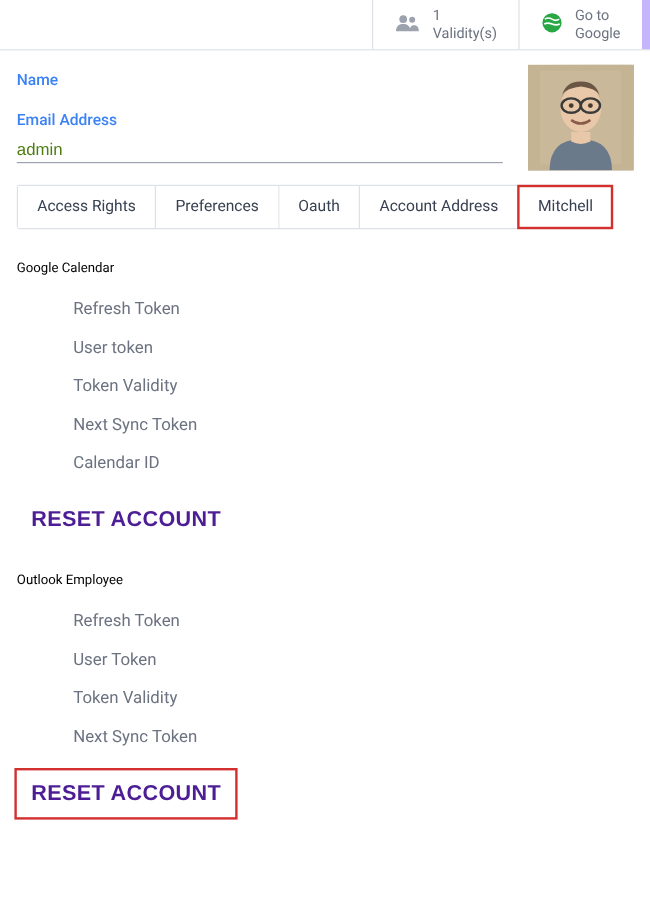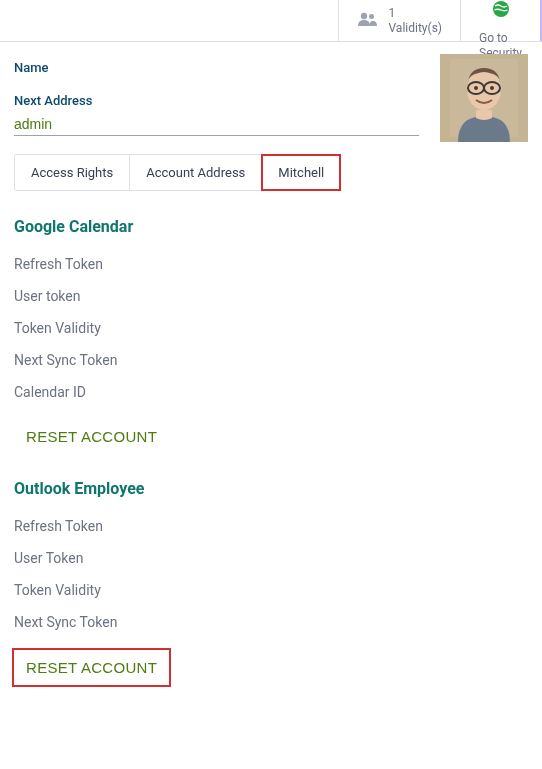--- a/index.html
+++ b/index.html
@@ -20,42 +20,42 @@
       display: flex;
       align-items: center;
       gap: 10px;
       padding: 0 18px;
       border-left: 1px solid #dee2e6;
       cursor: pointer;
       font-size: 12px;
       color: #6b7280;
       line-height: 1.2;
     }
-    .stat-btn:last-child { border-right: 2px solid #c4b5fd; flex-direction: column; }
+    .stat-btn:last-child { border-right: 7px solid #c4b5fd; }
     .stat-btn .icon { color: #9ca3af; }
     .stat-btn .icon-green { color: #28a745; }
     .stat-text { display: flex; flex-direction: column; }
     .form-sheet {
       padding: 18px 14px 20px 14px;
       position: relative;
     }
     .avatar {
       position: absolute;
       right: 14px;
       top: 12px;
       width: 88px;
       height: 88px;
       background: linear-gradient(135deg, #c9b89a 0%, #8a7a5a 30%, #b5a588 100%);
       overflow: hidden;
     }
     .avatar svg { width: 100%; height: 100%; display:block; }
     .field-group { margin-bottom: 18px; }
     .field-label {
       font-size: 13px;
-      color: #0c4a6e;
+      color: #3b82f6;
       font-weight: 500;
       margin-bottom: 6px;
       display: block;
     }
     .field-input-lg {
       font-size: 22px;
       font-weight: 400;
       color: #111827;
       border: none;
       border-bottom: 1px solid #4b5563;
@@ -90,37 +90,38 @@
       background: #fff;
     }
     .tab:last-child { border-right: none; }
     .tab.active-highlight {
       outline: 2px solid #d32f2f;
       outline-offset: -1px;
       position: relative;
       z-index: 1;
     }
     .section-title {
-      font-size: 16px;
-      color: #0f766e;
-      font-weight: 700;
+      font-size: 11px;
+      color: #000000;
+      font-weight: 400;
       margin: 26px 0 12px 0;
     }
     .field-row {
       font-size: 14px;
       color: #6b7280;
       padding: 8px 0;
+      margin-left: 47px;
     }
     .reset-btn {
       display: inline-block;
       margin-top: 12px;
       padding: 8px 12px;
-      font-size: 15px;
-      font-weight: 400;
-      color: #4d7c0f;
+      font-size: 18px;
+      font-weight: 700;
+      color: #4c1d95;
       background: #fff;
       border: none;
       cursor: pointer;
       letter-spacing: 0.3px;
     }
     .reset-btn.boxed {
       outline: 2px solid #d32f2f;
       outline-offset: 0;
       padding: 9px 12px;
     }
@@ -146,21 +147,21 @@
   </div>
   <div class="stat-btn">
     <span class="icon-green">
       <svg width="18" height="18" viewBox="0 0 18 18">
         <circle cx="9" cy="9" r="8" fill="#28a745"></circle>
         <path d="M3 6 Q6 4 9 6 Q12 8 15 6 M2.5 10 Q5.5 8.5 9 10 Q12.5 11.5 15.5 10" stroke="#fff" stroke-width="1.3" fill="none"></path>
       </svg>
     </span>
     <span class="stat-text">
       <span>Go to</span>
-      <span>Security</span>
+      <span>Google</span>
     </span>
   </div>
 </div>
 
 <div class="form-sheet">
 
   <div class="avatar">
     <svg viewBox="0 0 88 88">
       <rect width="88" height="88" fill="#b8a888"></rect>
       <rect x="0" y="0" width="88" height="88" fill="#c4b494"></rect>
@@ -176,26 +177,28 @@
       <path d="M18 88 Q18 62 44 62 Q70 62 70 88 Z" fill="#6a7a8a"></path>
       <path d="M36 56 L36 64 Q44 68 52 64 L52 56 Z" fill="#e8c8a8"></path>
     </svg>
   </div>
 
   <div class="field-group">
     <label class="field-label">Name</label>
   </div>
 
   <div class="field-group">
-    <label class="field-label">Next Address</label>
+    <label class="field-label">Email Address</label>
     <input class="field-input-sm" value="admin" style="">
   </div>
 
   <div class="tabs">
     <div class="tab">Access Rights</div>
+    <div class="tab">Preferences</div>
+    <div class="tab">Oauth</div>
     <div class="tab">Account Address</div>
     <div class="tab active-highlight">Mitchell</div>
   </div>
 
   <div class="section-title">Google Calendar</div>
   <div class="field-row">Refresh Token</div>
   <div class="field-row">User token</div>
   <div class="field-row">Token Validity</div>
   <div class="field-row">Next Sync Token</div>
   <div class="field-row">Calendar ID</div>

